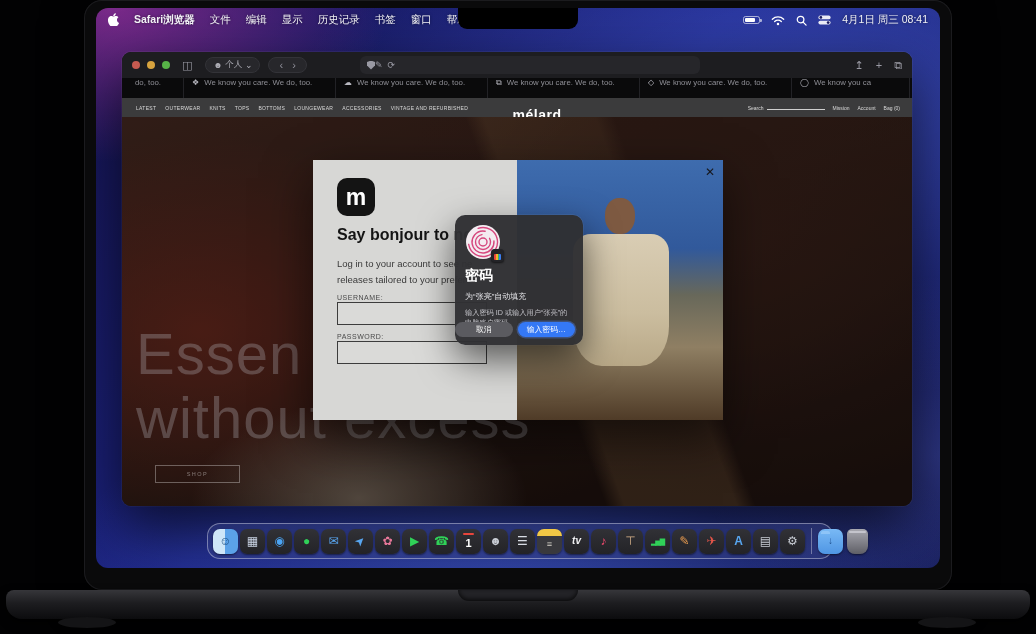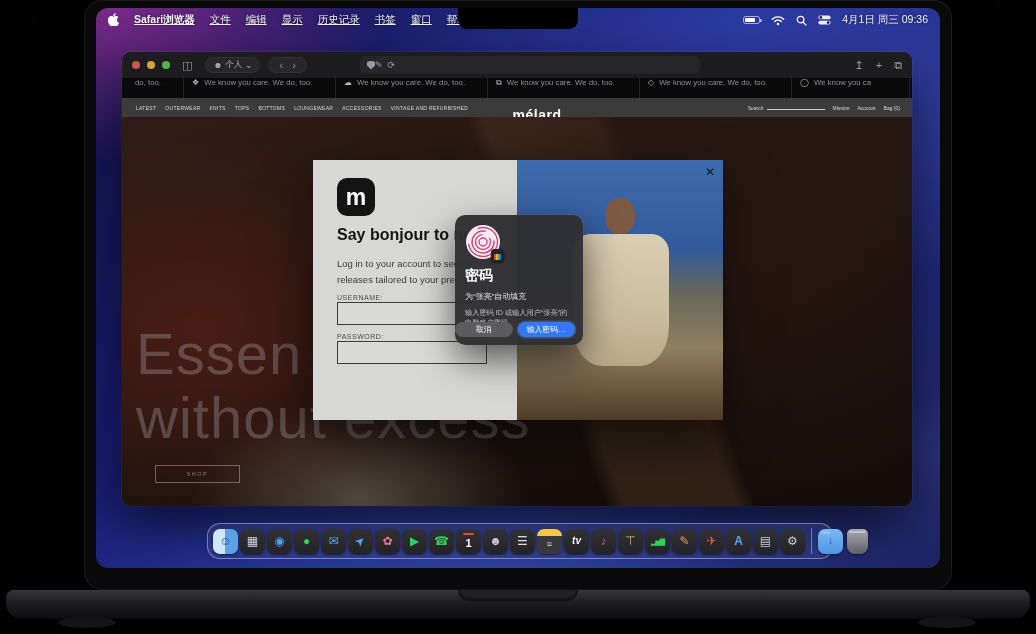--- a/index.html
+++ b/index.html
@@ -22,21 +22,21 @@
     background:linear-gradient(180deg,#36363a,#1d1d20 45%,#0c0c0e); border-radius:8px 8px 16px 16px;
     box-shadow:0 4px 10px rgba(0,0,0,.9); }
   .base-lip { position:absolute; left:452px; top:0; width:120px; height:11px; background:#232327;
     border-radius:0 0 11px 11px; box-shadow:inset 0 -2px 4px rgba(0,0,0,.7); }
   .foot { position:absolute; top:617px; width:58px; height:11px; border-radius:50%; background:#141416; }
   .foot.l { left:58px; } .foot.r { left:918px; }
 
   
   .menubar { position:absolute; left:0; top:0; width:100%; height:24px; display:flex; align-items:center;
     padding:0 12px; color:#f2f2f6; font-size:10.5px; z-index:30; text-shadow:0 0 3px rgba(0,0,0,.5); }
-  .menubar .mi { margin-right:15px; white-space:nowrap;text-decoration:underline; }
+  .menubar .mi { margin-right:15px; white-space:nowrap; }
   .menubar .app { font-weight:bold; }
   .mb-right { margin-left:auto; display:flex; align-items:center; gap:11px; }
   .mb-right svg { display:block; }
   .i-batt { width:17px; height:8px; border:1px solid rgba(255,255,255,.6); border-radius:2.5px; position:relative; }
   .i-batt::before { content:""; position:absolute; left:1px; top:1px; bottom:1px; width:10px; background:#fff; border-radius:1px; }
   .i-batt::after { content:""; position:absolute; right:-3px; top:2px; width:2px; height:3px; background:rgba(255,255,255,.6); border-radius:0 1px 1px 0; }
 
   
   .window { position:absolute; left:26px; top:44px; width:790px; height:454px; border-radius:9px; overflow:hidden;
     background:#17171a; box-shadow:0 22px 55px rgba(0,0,0,.65), 0 0 0 1px rgba(255,255,255,.06); z-index:20;
@@ -173,21 +173,21 @@
           <svg width="11" height="11" viewBox="0 0 12 12">
               <circle cx="5" cy="5" r="3.6" fill="none" stroke="#fff" stroke-width="1.4"></circle>
               <line x1="8" y1="8" x2="11" y2="11" stroke="#fff" stroke-width="1.4" stroke-linecap="round"></line>
             </svg>
           <svg width="13" height="10" viewBox="0 0 16 12">
               <rect x="0.5" y="0.5" width="15" height="4.6" rx="2.3" fill="#fff" opacity=".9"></rect>
               <circle cx="3.5" cy="2.8" r="1.7" fill="#1a1a5e"></circle>
               <rect x="0.5" y="6.9" width="15" height="4.6" rx="2.3" fill="#fff" opacity=".9"></rect>
               <circle cx="12.5" cy="9.2" r="1.7" fill="#1a1a5e"></circle>
             </svg>
-          <span>4月1日 周三 09:36</span>
+          <span>4月1日 周三 08:41</span>
         </span>
       </div>
       <div class="notch"></div>
 
       <div class="window">
         <div class="toolbar">
           <span class="tl r"></span>
           <span class="tl y"></span>
           <span class="tl g"></span>
           <span class="tb-ic">◫</span>

